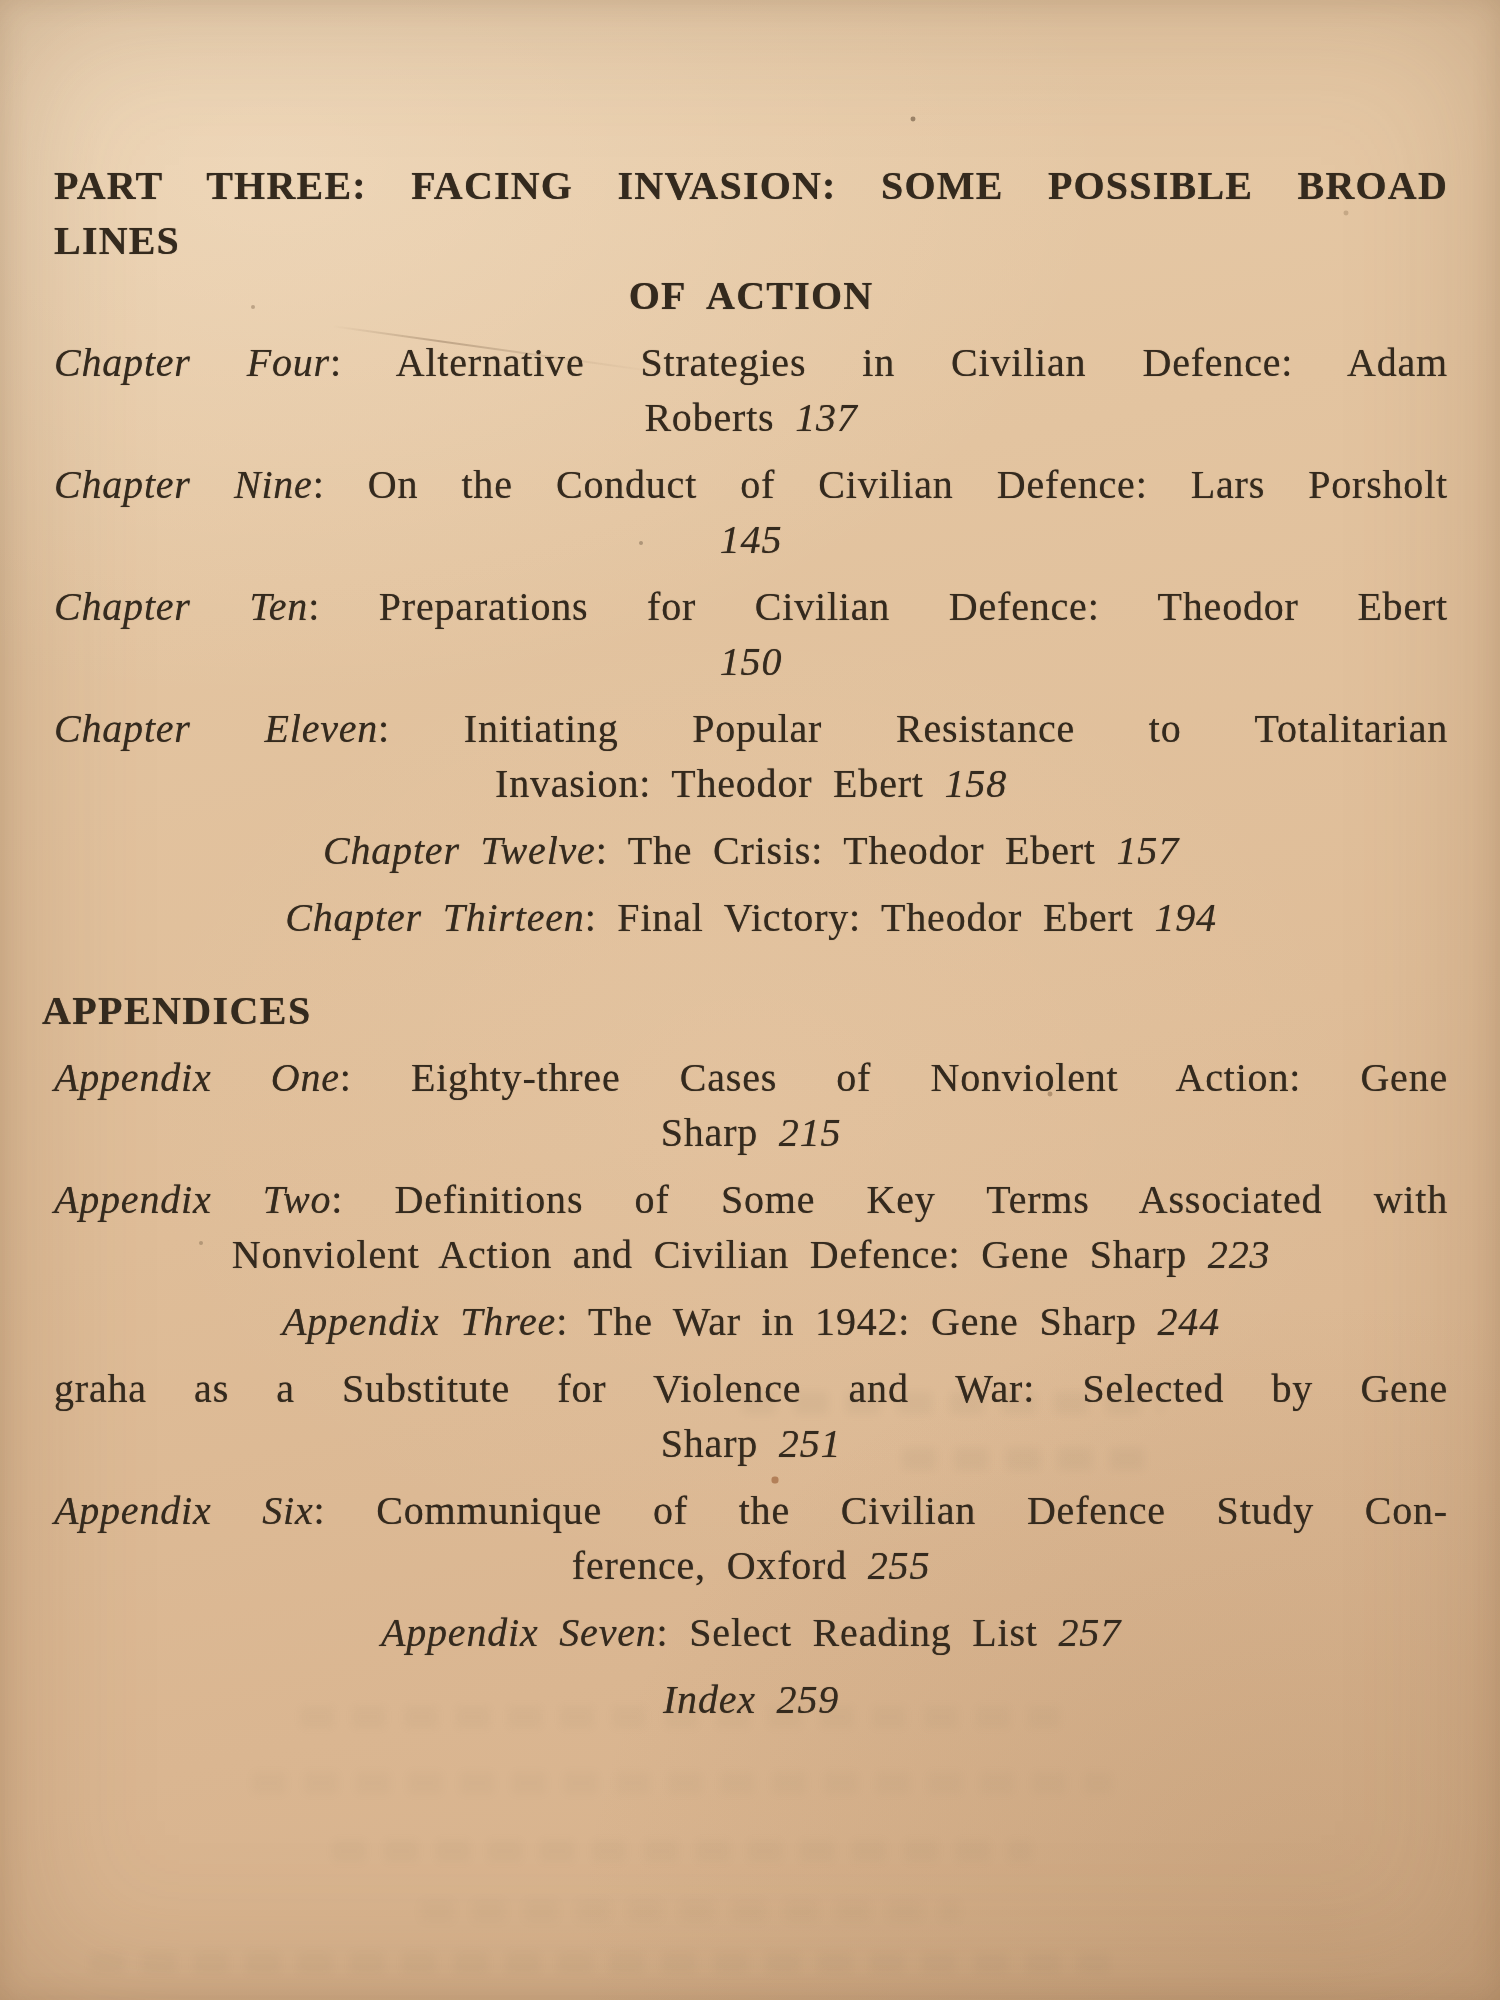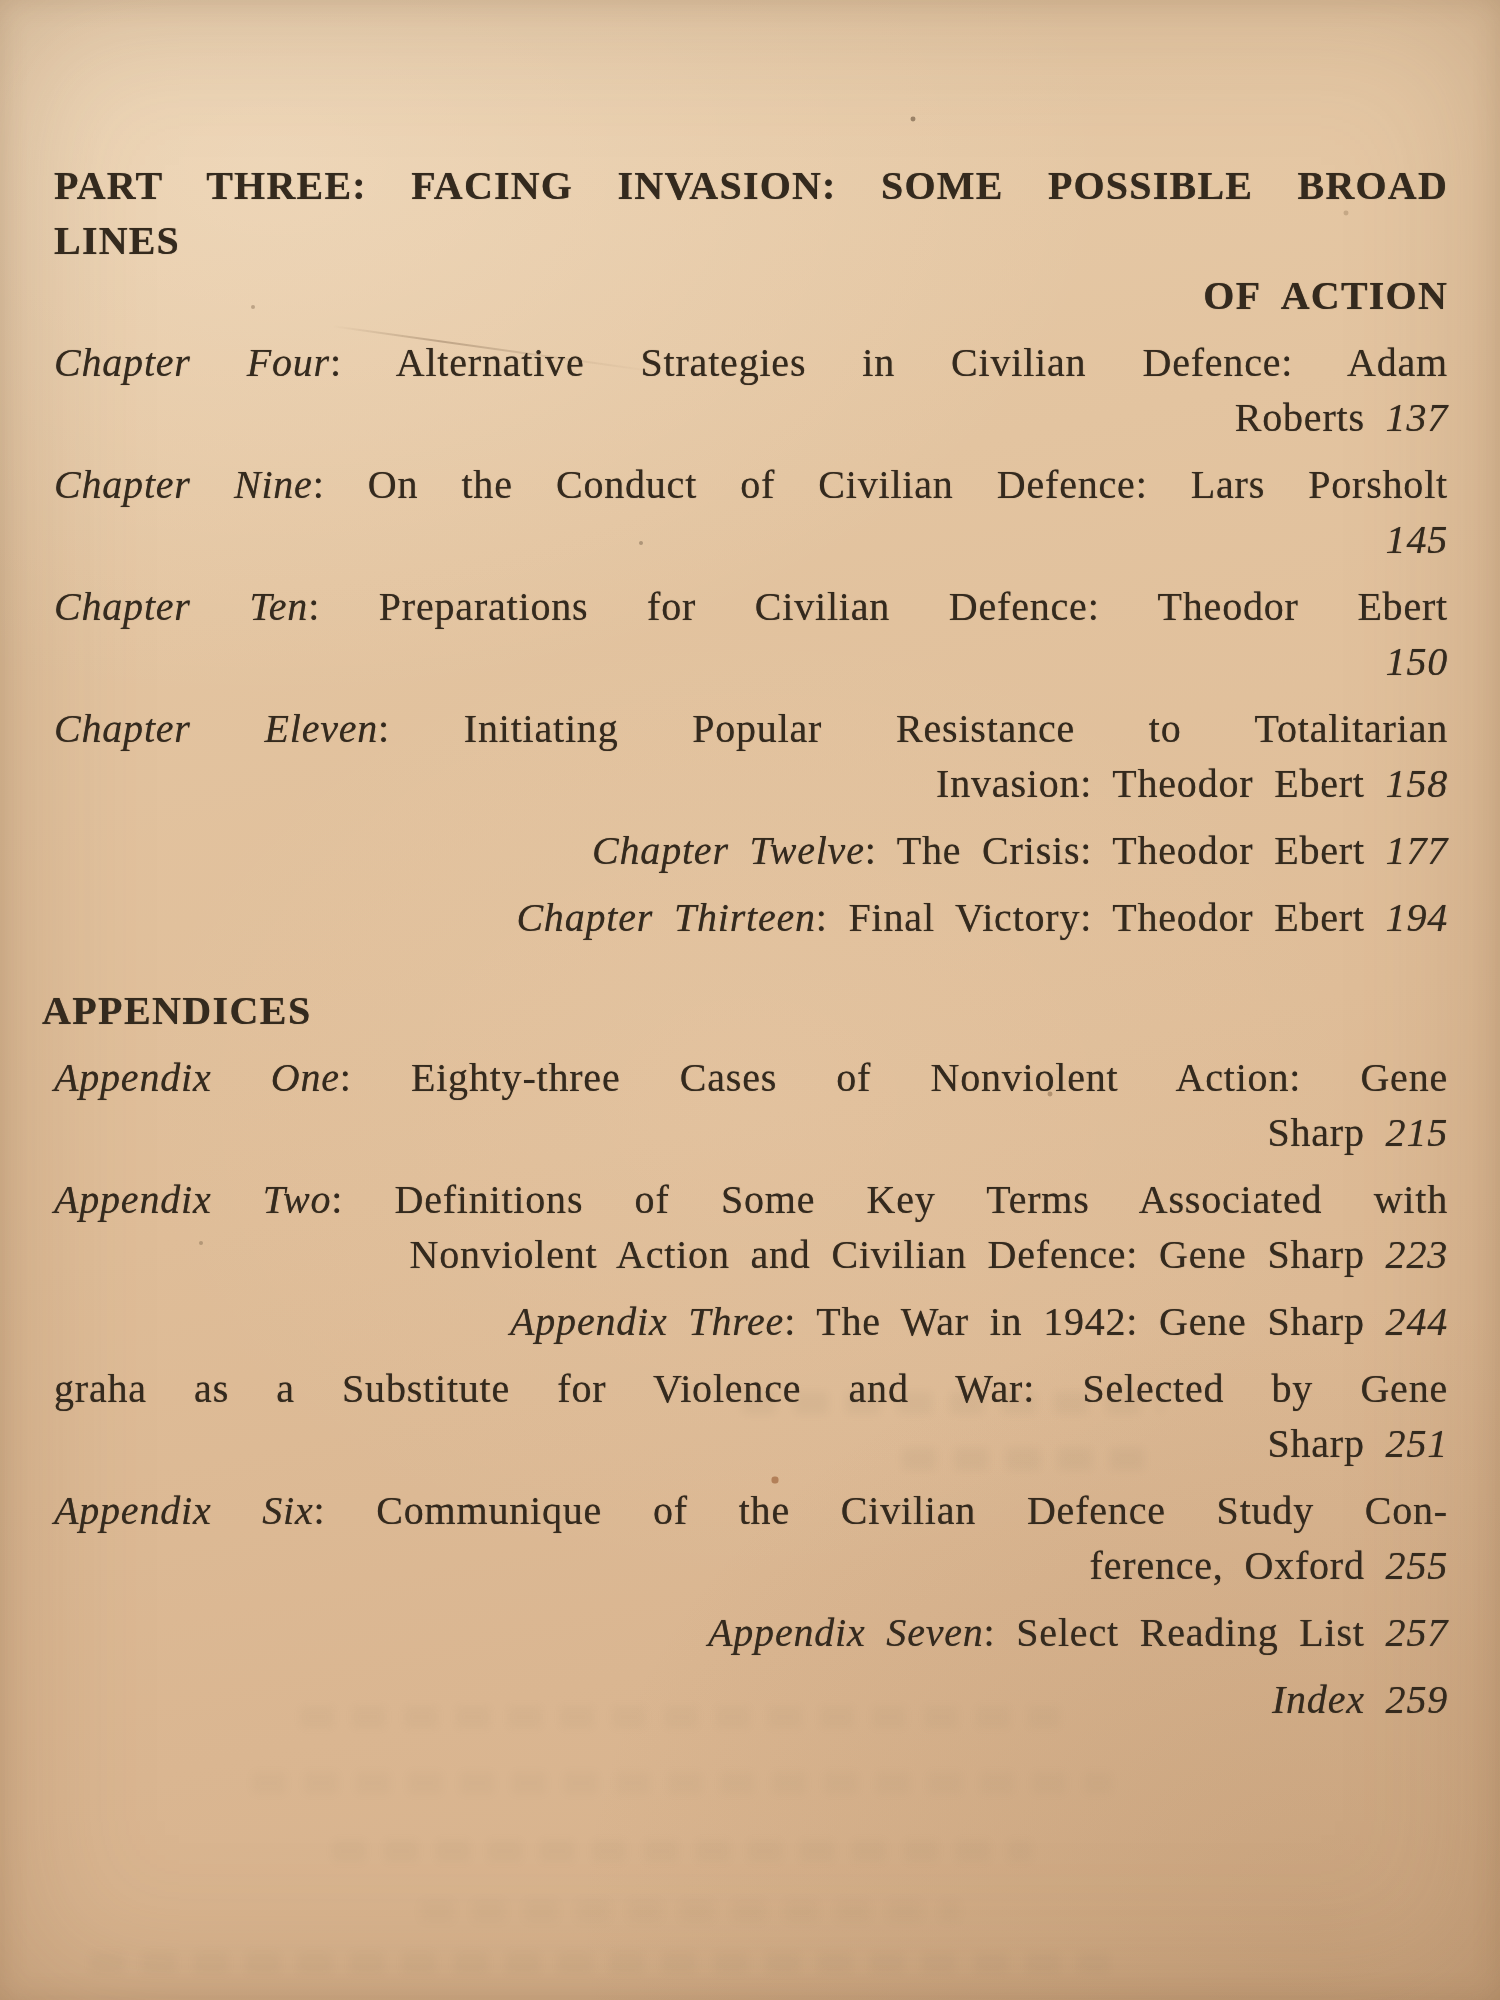--- a/index.html
+++ b/index.html
@@ -13,21 +13,21 @@
       linear-gradient(168deg,#e8cdab 0%,#e3c4a0 28%,#dfbd98 55%,#dab691 78%,#d5b08a 100%);
     box-shadow: inset 0 0 150px rgba(118,84,50,.28), inset 0 0 28px rgba(118,84,50,.18);
   }
   .content{
     position:absolute;left:42px;right:40px;top:146px;
     font-size:40px;line-height:55px;color:#342a1e;
     letter-spacing:.8px;word-spacing:10px;
     text-shadow:0 0 .8px rgba(52,42,30,.72);
   }
   .entry{margin:12px;}
-  .line{text-align:right;}
+  .line{text-align:center;}
   .line.fill{text-align:justify;text-align-last:justify;}
   .entry.bold .line{font-weight:bold;letter-spacing:1.2px;word-spacing:12px;}
   .sec-heading{
     font-weight:bold;margin-top:38px;letter-spacing:1.4px;
   }
   i{font-style:italic;}
   
   .crease{
     position:absolute;left:330px;top:348px;width:330px;height:2px;
     background:linear-gradient(90deg,rgba(110,85,60,0),rgba(110,85,60,.34),rgba(110,85,60,.14),rgba(110,85,60,0));
@@ -90,21 +90,21 @@
         </div>
         <div class="entry">
           <div class="line fill"><i>Chapter Ten</i>: Preparations for Civilian Defence: Theodor Ebert</div>
           <div class="line"><i>150</i></div>
         </div>
         <div class="entry">
           <div class="line fill"><i>Chapter Eleven</i>: Initiating Popular Resistance to Totalitarian</div>
           <div class="line">Invasion: Theodor Ebert <i>158</i></div>
         </div>
         <div class="entry">
-          <div class="line"><i>Chapter Twelve</i>: The Crisis: Theodor Ebert <i>177</i></div>
+          <div class="line"><i>Chapter Twelve</i>: The Crisis: Theodor Ebert <i>157</i></div>
         </div>
         <div class="entry">
           <div class="line"><i>Chapter Thirteen</i>: Final Victory: Theodor Ebert <i>194</i></div>
         </div>
       </div>
     <div class="sec-heading">APPENDICES</div>
     <div id="appendices">
         <div class="entry">
           <div class="line fill"><i>Appendix One</i>: Eighty-three Cases of Nonviolent Action: Gene</div>
           <div class="line">Sharp <i>215</i></div>

